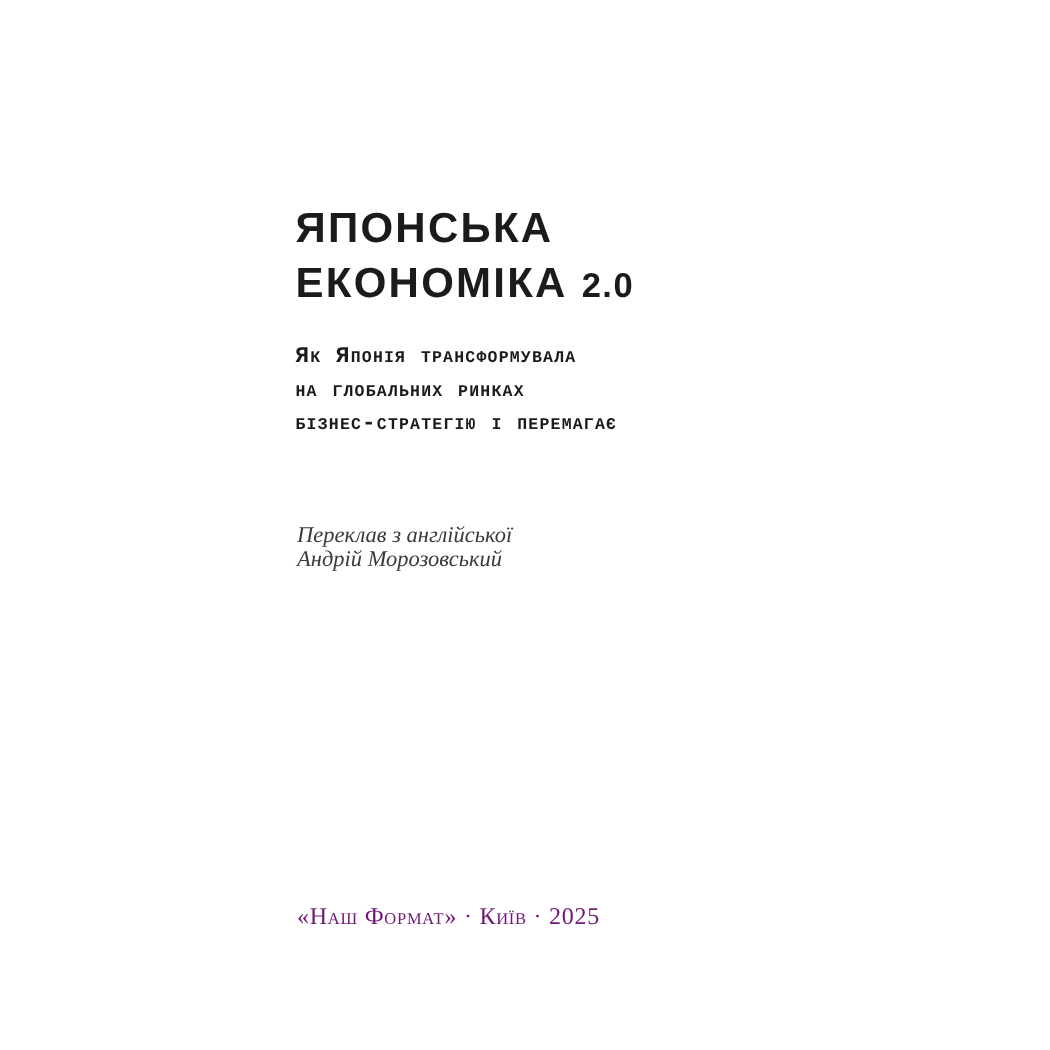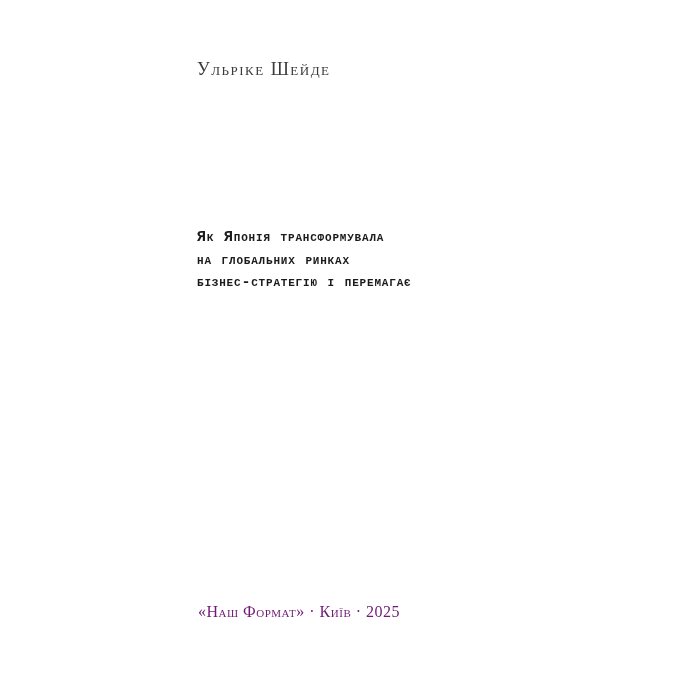--- a/index.html
+++ b/index.html
@@ -70,25 +70,32 @@
     line-height: 16px;
     letter-spacing: 0.5px;
     color: #701a75;
   }
 </style>
 </head>
 <body>
 
 <div class="page">
 
-  <div class="author">Ульріке Шейде</div>
 
+  <div class="title">
+    <div>ЯПОНСЬКА</div>
+    <div><span>ЕКОНОМІКА </span><span class="edition">2.0</span></div>
+  </div>
 
   <div class="subtitle">
     <div>Як Японія трансформувала</div>
     <div>на глобальних ринках</div>
     <div>бізнес-стратегію і перемагає</div>
   </div>
 
+  <div class="translator">
+    <div>Переклав з англійської</div>
+    <div>Андрій Морозовський</div>
+  </div>
 
   <div class="imprint">«Наш Формат» · Київ · 2025</div>
 
 </div>
 
 </body></html>

